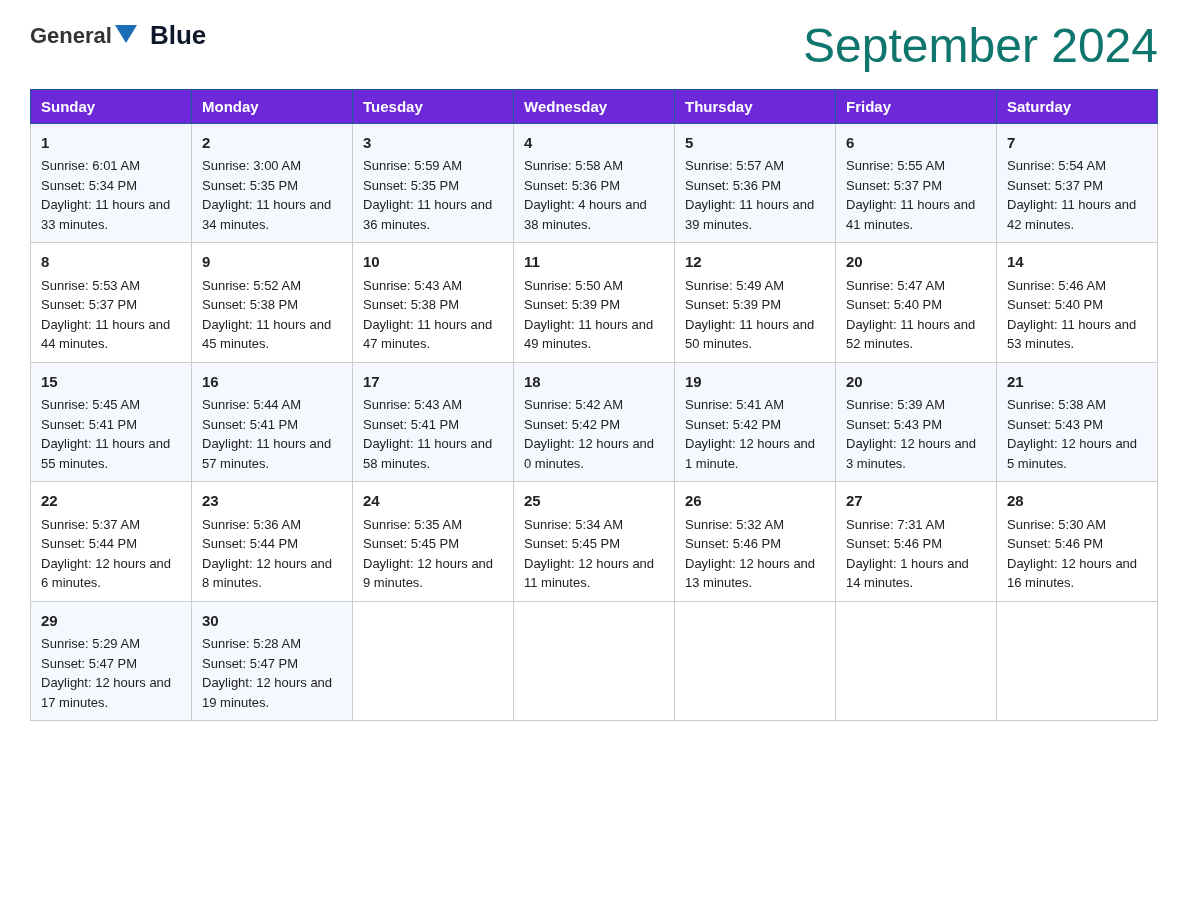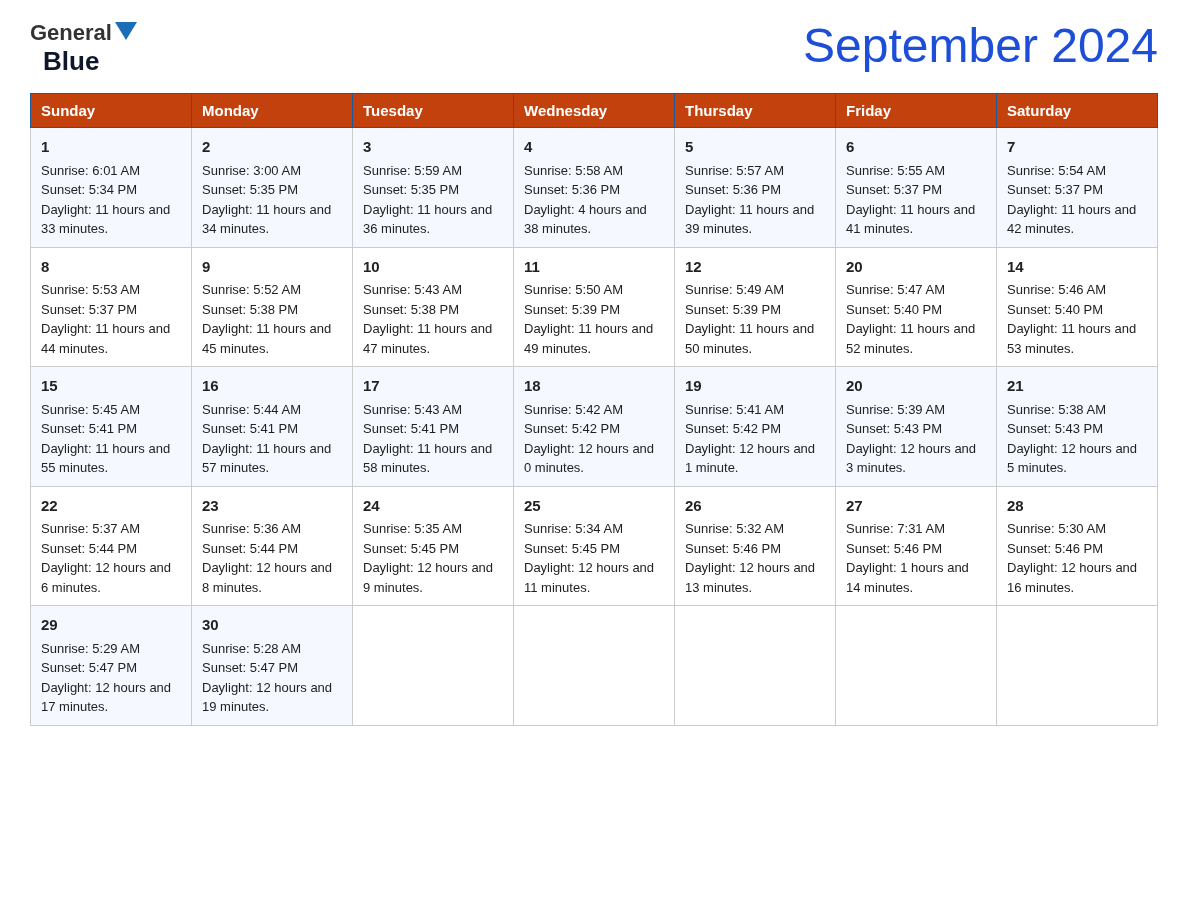--- a/index.html
+++ b/index.html
@@ -16,53 +16,52 @@
       align-items: flex-start;
       margin-bottom: 16px;
     }
     .logo-text-general {
       font-size: 22px;
       font-weight: bold;
       color: #333;
     }
     .logo-wrapper {
       display: flex;
-      flex-direction: column;
     }
     .logo-line1 {
       display: flex;
       align-items: center;
     }
     .logo-line2 {
       font-size: 26px;
       font-weight: bold;
       color: #0f172a;
       margin-left: 13px;
     }
     .title-area {
       text-align: right;
     }
     .main-title {
       font-size: 48px;
       font-weight: normal;
-      color: #1d4ed8;
+      color: #0f766e;
       line-height: 1.1;
     }
     .subtitle {
       font-size: 20px;
       color: #444;
       margin-top: 4px;
     }
     table {
       width: 100%;
       border-collapse: collapse;
       table-layout: fixed;
     }
     thead tr th {
-      background-color: #c2410c;
+      background-color: #6d28d9;
       color: #fff;
       font-size: 15px;
       font-weight: bold;
       padding: 8px 10px;
       text-align: left;
       border: 1px solid #1a5a9a;
     }
     tbody tr td {
       vertical-align: top;
       padding: 8px 10px;

